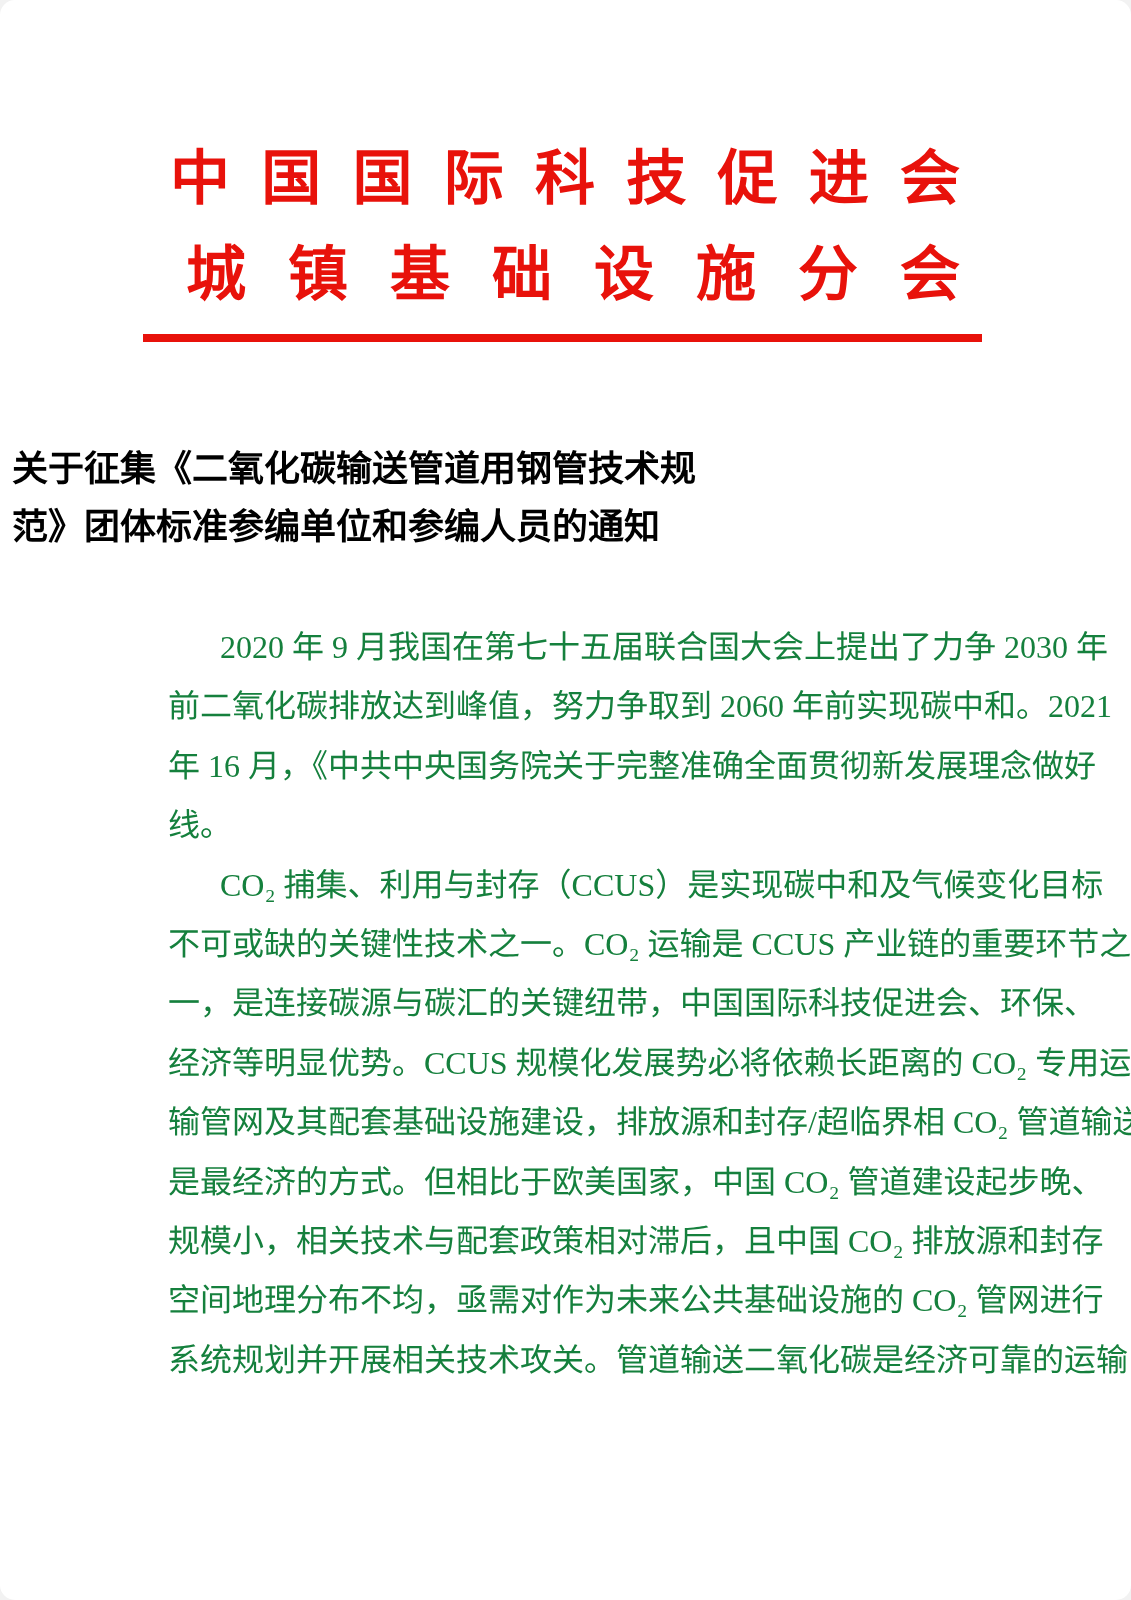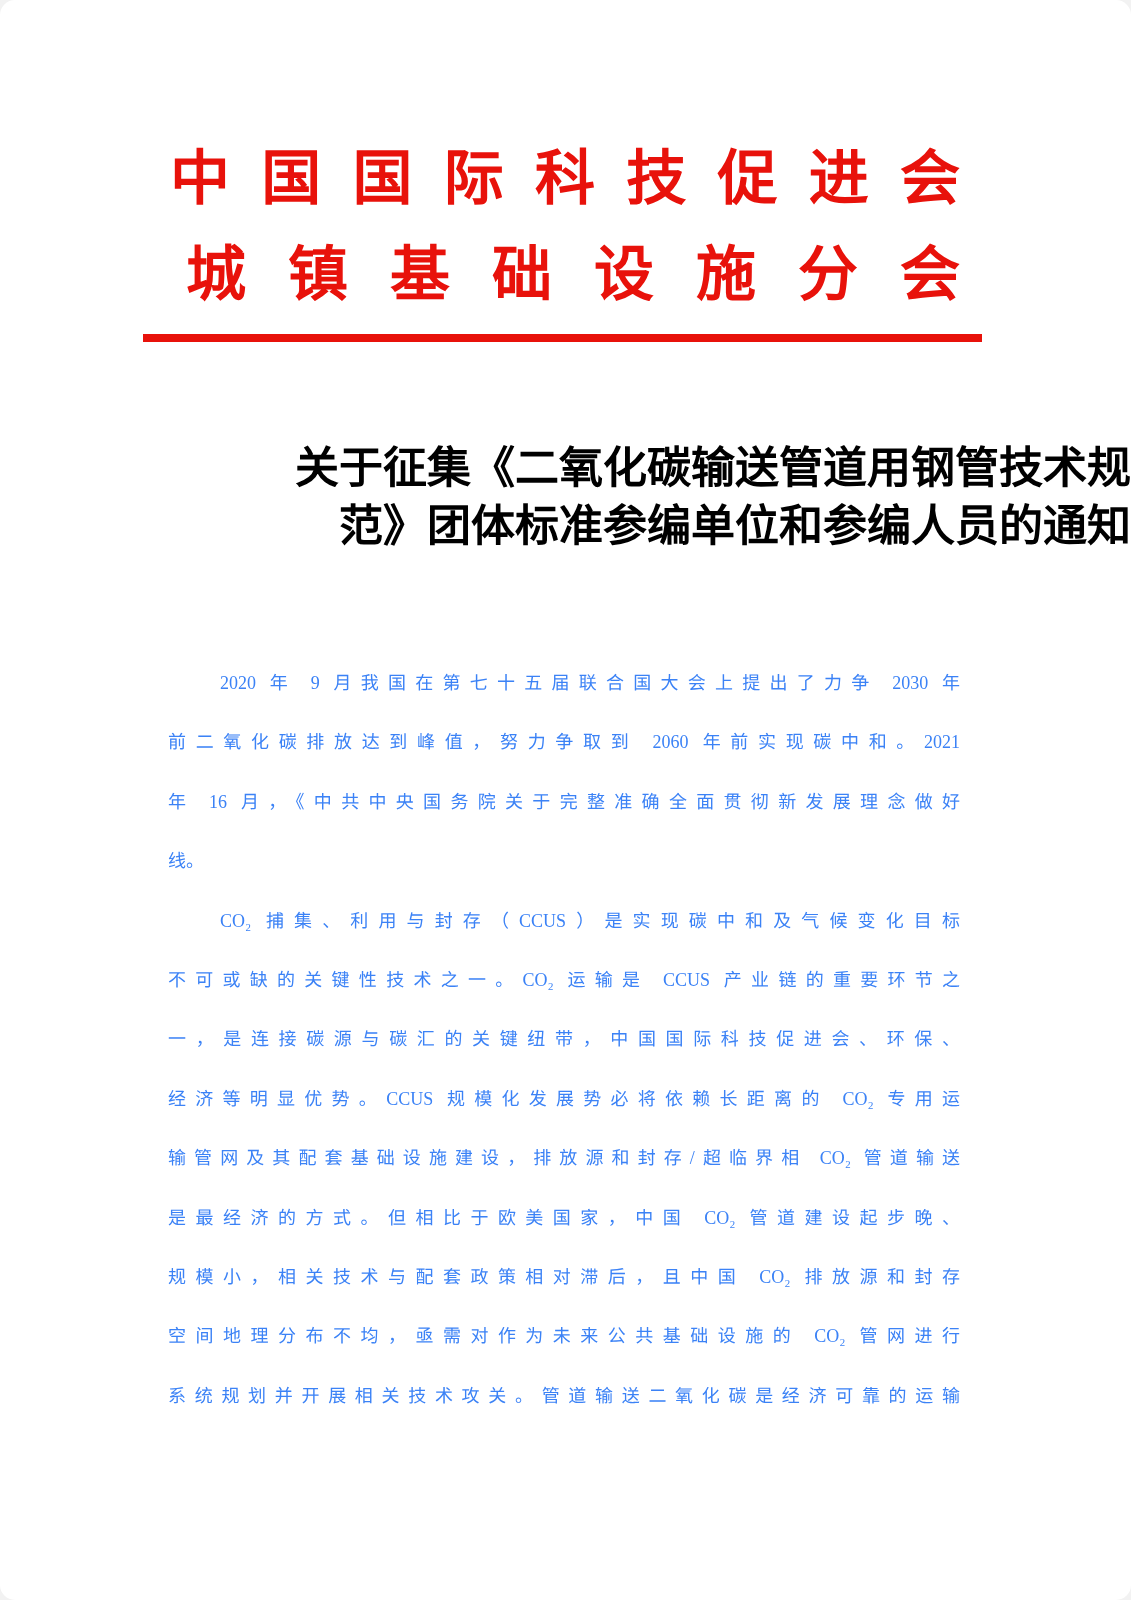--- a/index.html
+++ b/index.html
@@ -40,33 +40,33 @@
   .red-rule{
     position:absolute;
     top:334px;left:143px;
     width:839px;height:8px;
     background:var(--red);
   }
   
   .notice-title{
     position:absolute;
     top:440px;left:12px;right:0;
-    text-align:right;
+    text-align:left;
     font-weight:bold;
-    font-size:44px;
+    font-size:36px;
     line-height:58px;
     color:#000;
   }
   .notice-title .t-line{display:block;}
   
   .notice-body{
     position:absolute;
-    top:654px;left:168px;width:792px;
-    font-size:18px;
-    color:#3b82f6;
+    top:618px;left:168px;width:792px;
+    font-size:32px;
+    color:#15803d;
   }
   .b-line{
     display:block;
     height:59.4px;
     line-height:59.4px;
     white-space:nowrap;
     text-align:justify;
     text-align-last:justify;
   }
   .b-line.indent{padding-left:52px;}

